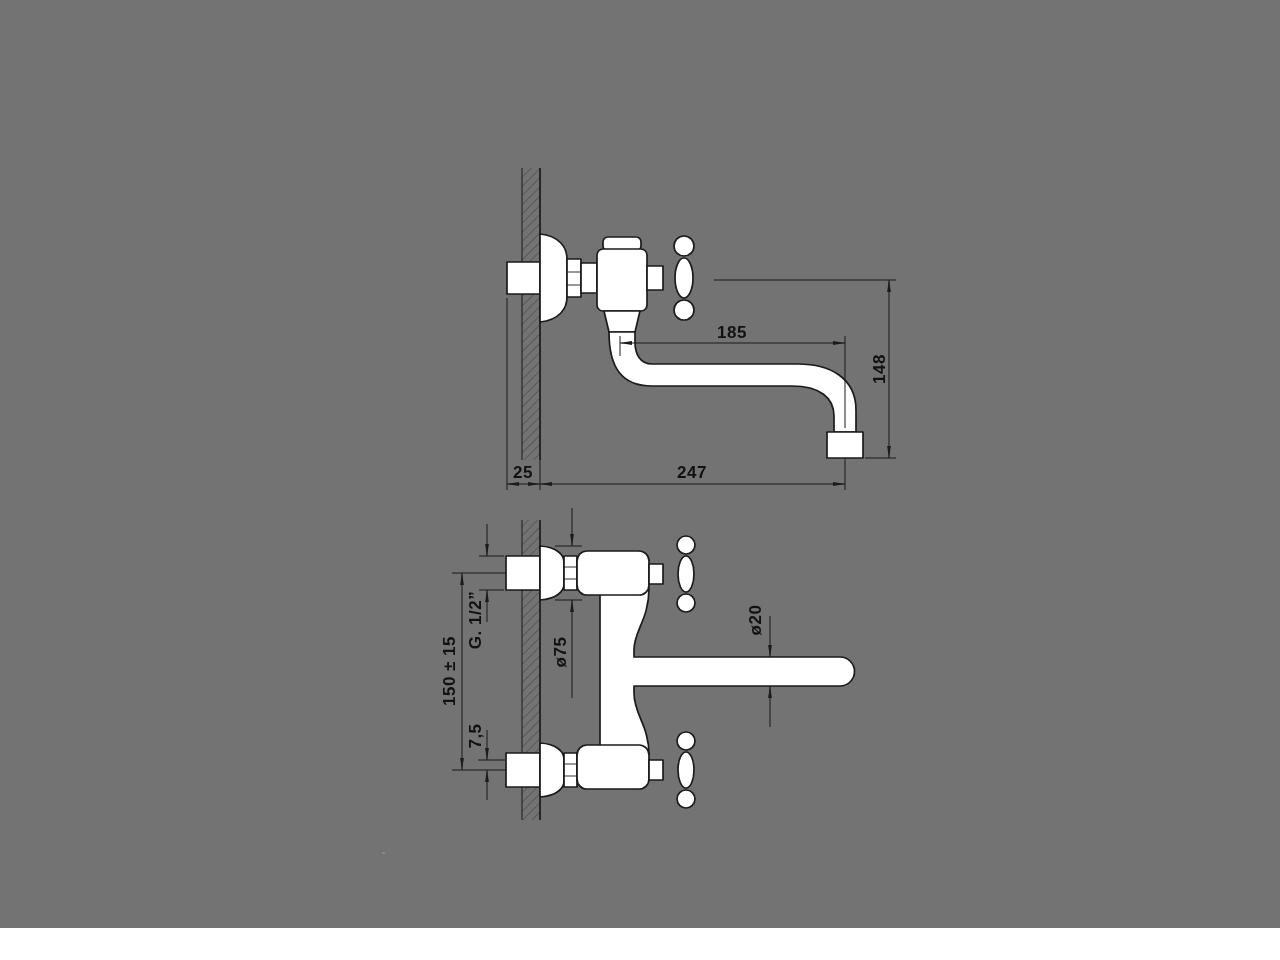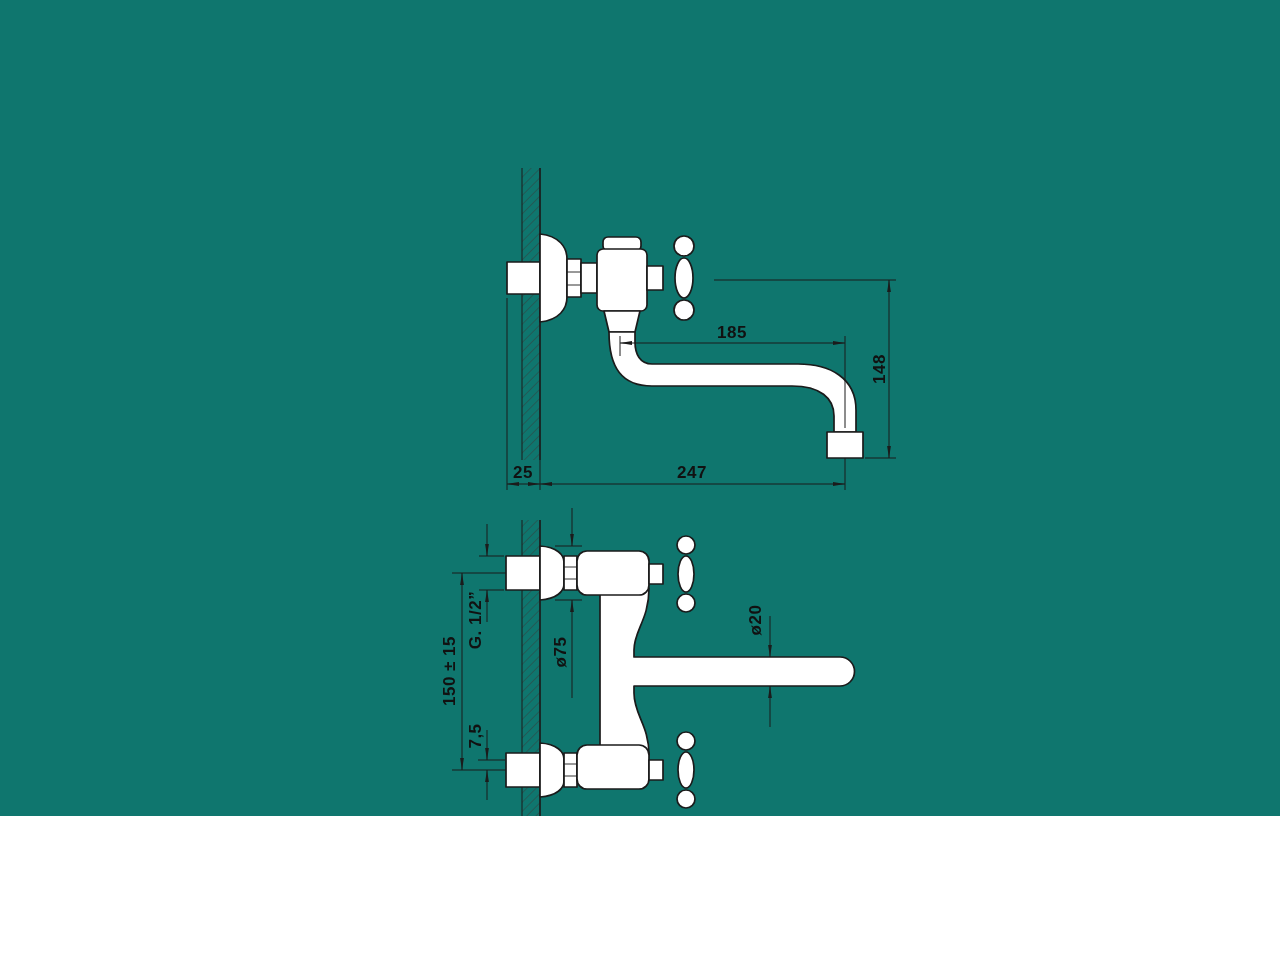--- a/index.html
+++ b/index.html
@@ -1,16 +1,16 @@
 <!DOCTYPE html>
 <html><head>
 <meta charset="utf-8">
 <style>
   html,body{margin:0;padding:0;background:#ffffff;}
-  .stage{width:1280px;height:816px;background:#0f766e;position:relative;overflow:hidden;}
+  .stage{width:1280px;height:928px;background:#737373;position:relative;overflow:hidden;}
   .obj{fill:#ffffff;stroke:#1b1b1b;stroke-width:1.7;stroke-linejoin:round;}
   .ln{stroke:#1b1b1b;stroke-width:1.7;fill:none;stroke-linecap:butt;}
   .thin{stroke:#1b1b1b;stroke-width:1;fill:none;}
   .facet{stroke:#1b1b1b;stroke-width:0.9;fill:none;}
   .dim{font-family:"Liberation Sans", sans-serif;font-size:17px;font-weight:600;
        fill:#111111;letter-spacing:0.5px;}
 </style>
 </head>
 <body>
 

